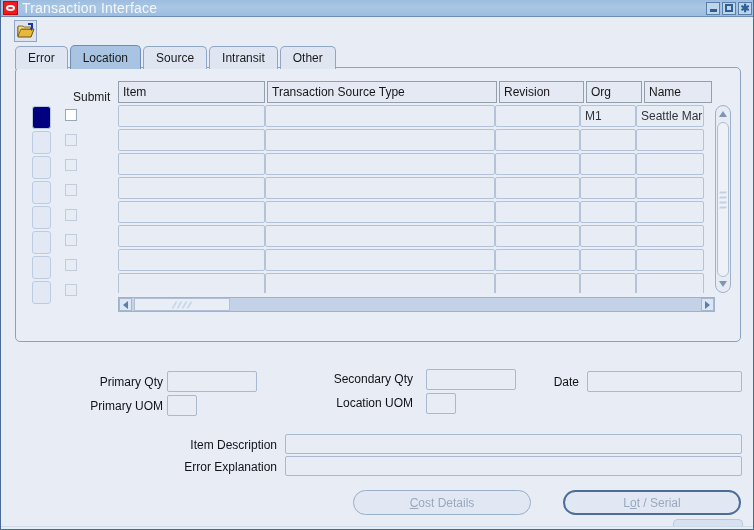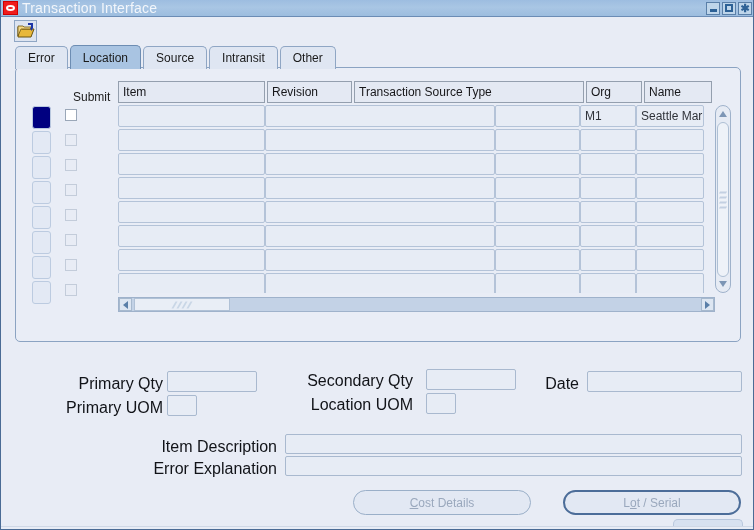--- a/index.html
+++ b/index.html
@@ -236,21 +236,21 @@
   .hs-grip {
     position: absolute; left: 50%; top: 50%;
     transform: translate(-50%,-50%);
     display: flex; gap: 3px;
   }
   .hs-grip i { display: block; width: 2px; height: 7px; background: #c9d6e6; transform: skewX(-30deg); }
 
   
   .lbl {
     position: absolute;
-    font-size: 16px; color: #111318;
+    font-size: 12px; color: #111318;
     text-align: right;
     white-space: nowrap;
   }
   .fld {
     position: absolute;
     background: #e7ecf5;
     border: 1px solid #a9b9cf;
     border-radius: 2px;
   }
 
@@ -372,22 +372,22 @@
         <div class="chk disabled"></div>
       </div>
       <div class="chk-wrap">
         <div class="chk disabled"></div>
       </div>
     </div>
 
   <div class="grid">
     <div class="grid-head">
       <div class="hcell c-item">Item</div>
+      <div class="hcell c-tst">Transaction Source Type</div>
       <div class="hcell c-rev">Revision</div>
-      <div class="hcell c-tst">Transaction Source Type</div>
       <div class="hcell c-org">Org</div>
       <div class="hcell c-name">Name</div>
     </div>
     <div class="grid-body" id="grid-body">
         <div class="grow">
           <div class="cell c-item"></div>
           <div class="cell c-tst"></div>
           <div class="cell c-rev"></div>
           <div class="cell c-org">M1</div>
           <div class="cell c-name">Seattle Mar</div>

